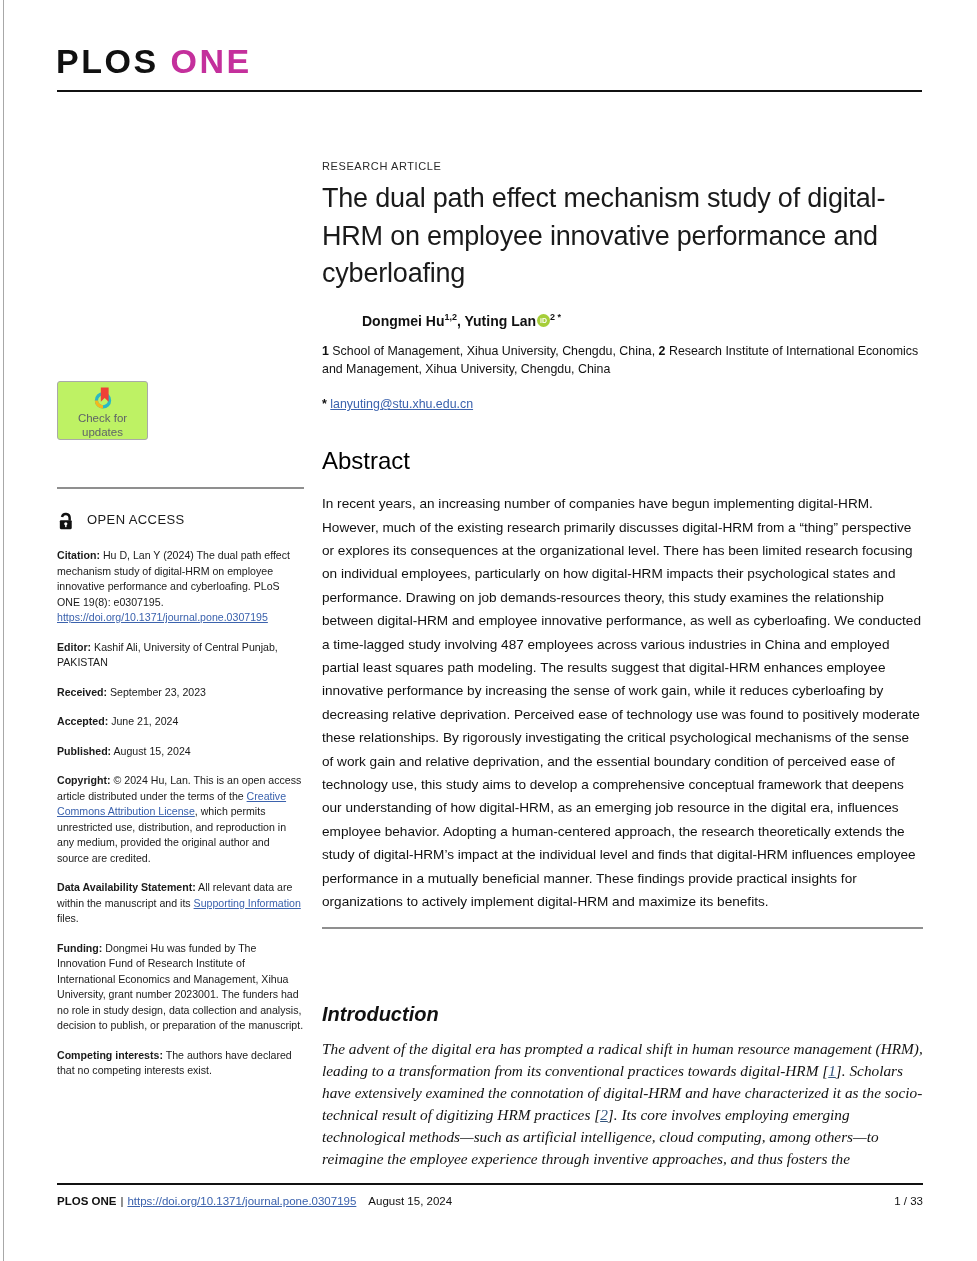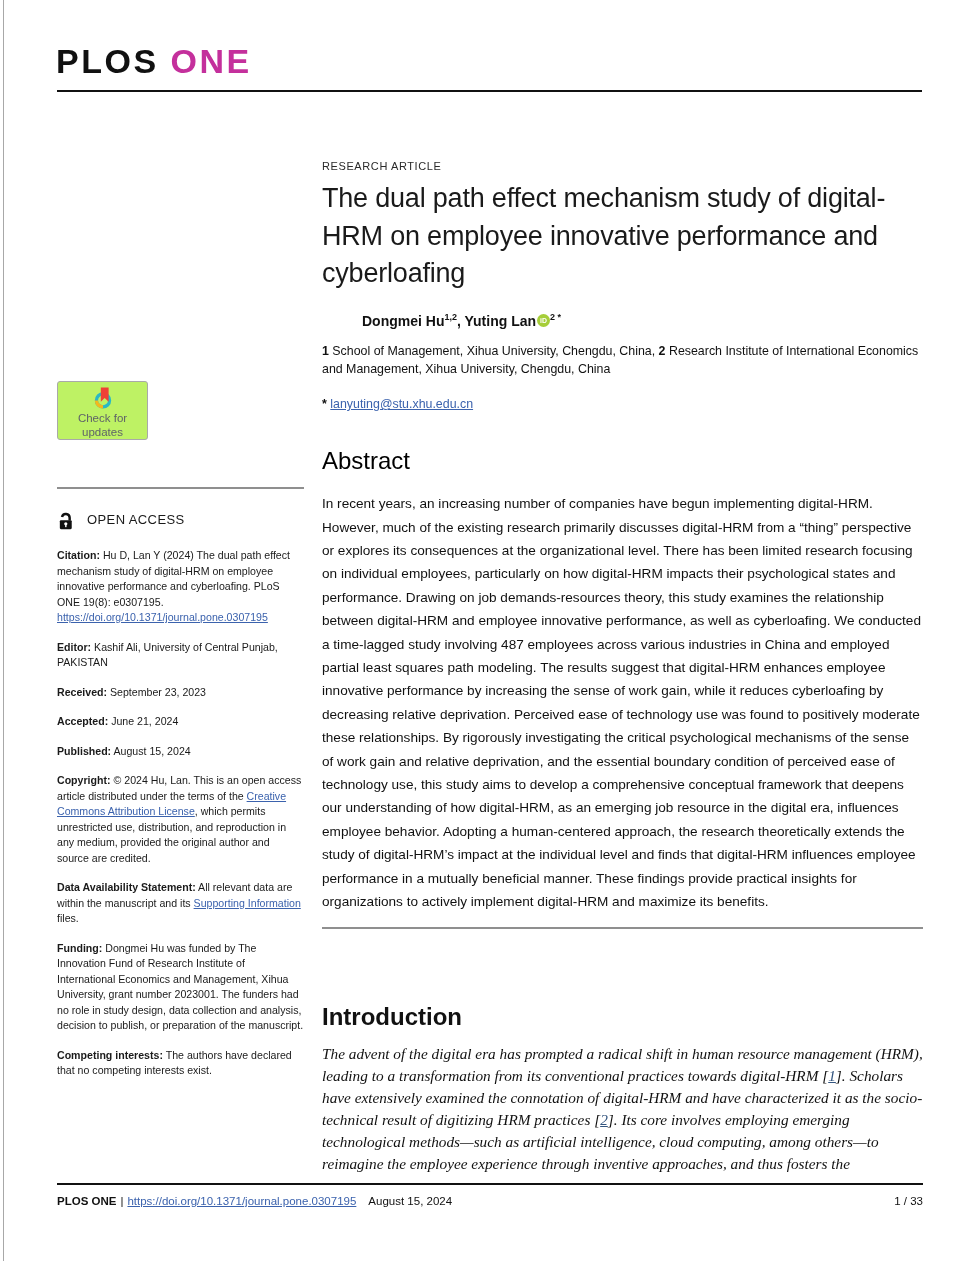--- a/index.html
+++ b/index.html
@@ -39,21 +39,21 @@
   .authors { font-size:14px; font-weight:700; color:#111; margin-bottom:13px;padding-left:40px; }
   .authors sup { font-size:9px; font-weight:700; }
   .orcid { display:inline-block; vertical-align:-2px; margin-left:1px; }
   .affil { font-size:12.4px; line-height:17.5px; color:#111; margin-bottom:19px; }
   .affil b { font-weight:700; }
   .email-line { font-size:12.4px; margin-bottom:36px; }
   .email-line .star { font-weight:700; color:#111; }
   .abs-heading { font-size:24px; font-weight:400; color:#000000; margin-bottom:17px; }
   .abs-body { font-size:13.6px; line-height:23.4px; color:#111111; text-align:left; }
   .main-rule { width:601px; height:2px; background:#8f8f8f; margin-top:14px; }
-  .intro-heading { font-size:24px; font-weight:700; color:#111; margin-top:74px; margin-bottom:12px; }
+  .intro-heading { font-size:20px; font-weight:700; color:#111; margin-top:74px; margin-bottom:12px;font-style:italic; }
   .intro-body { font-family:"Liberation Serif", serif; font-size:15.3px; line-height:22px; color:#111;font-style:italic; }
   .intro-body a.ref { color:#33557f; text-decoration:underline; cursor:pointer; }
 
   
   #footer-rule { position:absolute; left:57px; top:1183px; width:866px; height:2px; background:#111111; }
   #footer { position:absolute; left:57px; top:1195px; width:866px; display:flex; justify-content:space-between; font-size:11.5px; color:#111; }
   #footer .j { font-weight:700; }
   #footer .pipe { margin:0 4px; }
   #footer .date { margin-left:12px; }
 </style>

